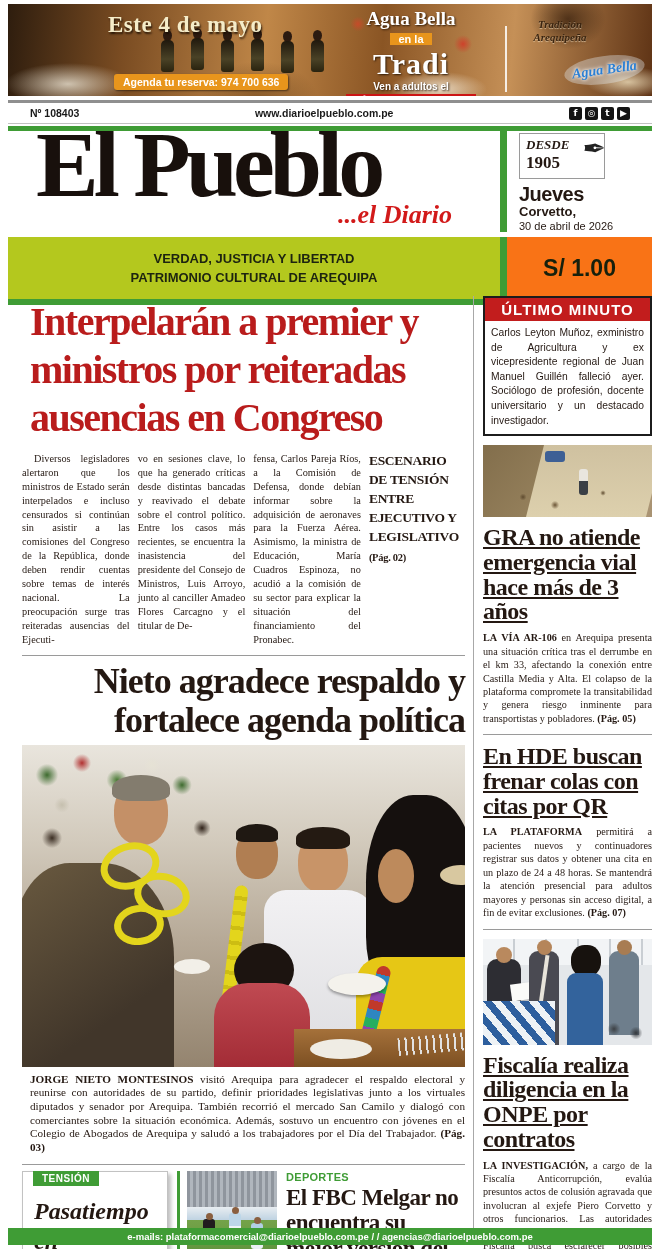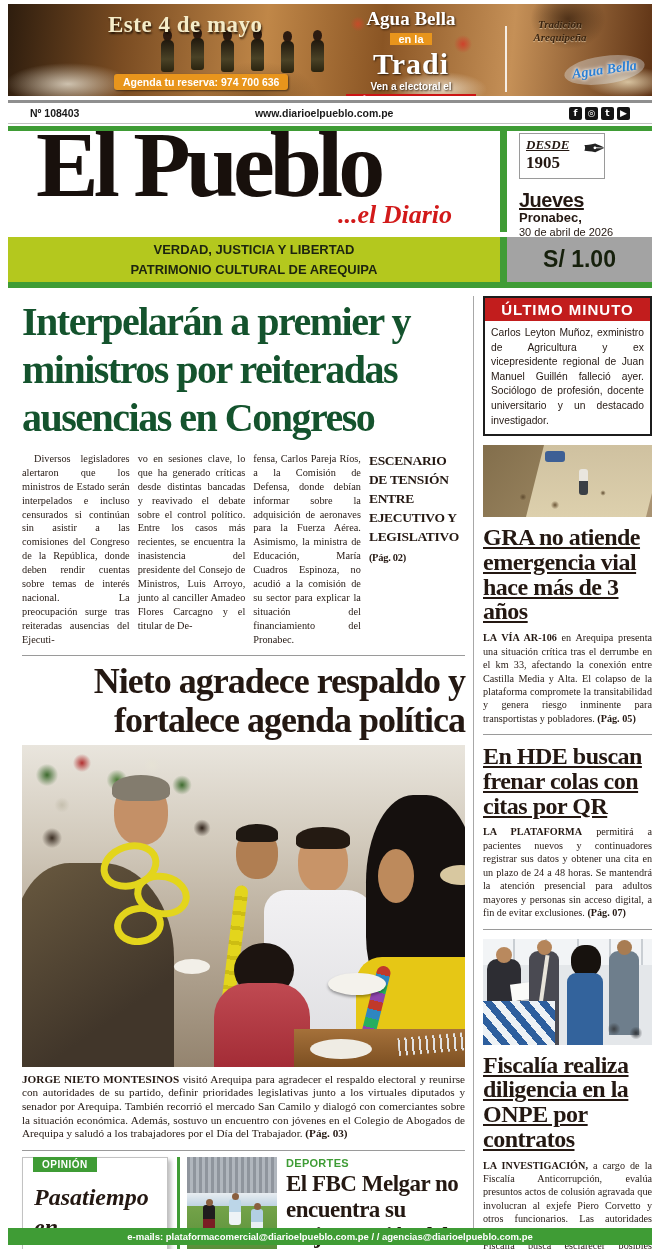--- a/index.html
+++ b/index.html
@@ -60,52 +60,52 @@
 
   
   .masthead { position:absolute; left:8px; right:8px; top:131px; height:101px; display:flex;gap:34px; }
   .mh-left { position:relative; flex:1; }
   .mh-title { position:absolute; left:28px; top:-14px; font:bold 94px/1 "Liberation Serif",serif;
         letter-spacing:-5px; color:#18100c; }
   .mh-tag { position:absolute; right:14px; bottom:2px; font:italic bold 26px "Liberation Serif",serif;
         color:#d21a1a; }
   .mh-right { width:152px; border-left:7px solid #3f9c35; padding:2px 0 0 12px; }
   .since-box { position:relative; width:86px; border:1px solid #9a9a9a; padding:3px 6px; height:46px; }
-  .since1 { font:italic bold 13px "Liberation Serif",serif;text-decoration:underline; }
+  .since1 { font:italic bold 13px "Liberation Serif",serif; }
   .since2 { font:bold 17px "Liberation Serif",serif; }
   .quill { position:absolute; right:-2px; top:-2px; font:28px "DejaVu Sans",sans-serif; color:#222; }
-  .mh-day  { margin-top:11px; font:bold 20px/1 "Liberation Sans",sans-serif; letter-spacing:-.5px;text-decoration:underline; }
+  .mh-day  { margin-top:5px; font:bold 20px/1 "Liberation Sans",sans-serif; letter-spacing:-.5px; }
   .mh-city { font:bold 13px/1.2 "Liberation Sans",sans-serif; }
   .mh-date { font:11px/1.2 "Liberation Sans",sans-serif; }
 
   
-  .motto-wrap { position:absolute; left:8px; right:8px; top:237px; height:51px;
+  .motto-wrap { position:absolute; left:8px; right:8px; top:237px; height:68px;
         background:#3f9c35; border-bottom:6px solid #3f9c35; display:flex; }
   .motto { flex:1; margin-right:7px; background:#b4c81e; display:flex; flex-direction:column;
         align-items:center; justify-content:center; font:bold 13px/1.5 "Liberation Sans",sans-serif;
         color:#1d2410; }
-  .price-box { width:145px; background:#a3a3a3; display:flex; align-items:center; justify-content:center;
+  .price-box { width:145px; background:#f97316; display:flex; align-items:center; justify-content:center;
         font:bold 23px "Liberation Sans",sans-serif; color:#16200c; }
 
   
   .content { position:absolute; left:8px; right:8px; top:296px; height:936px; display:flex; }
   .main-col { width:466px; padding:0 8px 0 14px; border-right:1px solid #a8a8a8; }
   .side-col { width:178px; padding-left:9px; }
 
-  .lead-h { font:bold 40px/1.2 "Liberation Serif",serif; letter-spacing:-1.5px; color:#14532d;
-        margin:2px 0 10px; }
+  .lead-h { font:bold 40px/1.2 "Liberation Serif",serif; letter-spacing:-1.5px; color:#b91c1c;
+        margin:2px 8px 10px; }
   .lead-cols { display:flex; gap:8px; }
   .lcol { width:112px; font:10.3px/1.35 "Liberation Serif",serif; text-align:justify; }
   .lcol.first { text-indent:12px; }
   .kicker { width:100px; font:bold 13.5px/1.4 "Liberation Serif",serif; letter-spacing:-.3px; }
   .kicker .kpage { display:block; margin-top:6px; font:bold 10.5px "Liberation Serif",serif; }
   .rule { border-top:1px solid #9a9a9a; margin:9px 0 6px; }
   .h2 { font:bold 36px/1.06 "Liberation Serif",serif; letter-spacing:-1px; text-align:right;
         margin:2px 0 6px; }
-  .caption { font:11.2px/1.22 "Liberation Serif",serif; text-align:justify; margin-top:6px; }
+  .caption { font:11.2px/1.22 "Liberation Serif",serif; text-align:justify; margin-top:6px;margin-left:8px; }
   .caption b, .sbody b, .sports-body b { font-weight:bold; }
 
   
   .photo-nieto { position:relative; height:322px; overflow:hidden;
         background:linear-gradient(180deg,#e9e5dd,#d2cabc 30%,#b7aa98 60%,#94846f); }
   .pn-flowers { position:absolute; left:0; top:0; width:190px; height:95px;
         background:radial-gradient(circle 16px at 25px 30px,#3d6b2e,transparent 70%),
           radial-gradient(circle 13px at 60px 18px,#b23030,transparent 70%),
           radial-gradient(circle 15px at 95px 35px,#4a7a35,transparent 70%),
           radial-gradient(circle 12px at 130px 20px,#e6e2d5,transparent 70%),
@@ -259,21 +259,21 @@
     <div class="dancer" style="left:212px;top:26px"></div>
     <div class="dancer" style="left:242px;top:25px"></div>
     <div class="dancer" style="left:272px;top:27px"></div>
     <div class="dancer" style="left:302px;top:26px"></div>
     <div class="ad-title">Este 4 de mayo</div>
     <div class="ad-pill">Agenda tu reserva: 974 700 636</div>
     <div class="ad-brand">
       <div class="b1">Agua Bella</div>
       <div><span class="b2">en la</span></div>
       <div class="b3">Tradi</div>
-      <div class="b4">Ven a electoral el</div>
+      <div class="b4">Ven a adultos el</div>
       <div><span class="b5">DÍA DEL TRABAJO</span></div>
     </div>
     <div class="ad-sep"></div>
     <div class="ad-trad">Tradición Arequipeña</div>
     <div class="ad-logo">Agua Bella</div>
   </div>
 
   <div class="topbar">
     <span>Nº 108403</span>
     <span>www.diarioelpueblo.com.pe</span>
@@ -291,21 +291,21 @@
       <div class="mh-title">El Pueblo</div>
       <div class="mh-tag">...el Diario</div>
     </div>
     <div class="mh-right">
       <div class="since-box">
         <div class="since1">DESDE</div>
         <div class="since2">1905</div>
         <span class="quill">✒</span>
       </div>
       <div class="mh-day">Jueves</div>
-      <div class="mh-city">Pronabec,</div>
+      <div class="mh-city">Corvetto,</div>
       <div class="mh-date">30 de abril de 2026</div>
     </div>
   </div>
 
   <div class="motto-wrap">
     <div class="motto">
       <span>VERDAD, JUSTICIA Y LIBERTAD</span>
       <span>PATRIMONIO CULTURAL DE AREQUIPA</span>
     </div>
     <div class="price-box">
@@ -355,21 +355,21 @@
         <div class="pn-tplate"></div>
         <div class="pn-utensils"></div>
       </div>
 
       <p class="caption"><b>JORGE NIETO MONTESINOS</b><span> visitó Arequipa para agradecer el respaldo electoral y reunirse con autoridades de su partido, definir prioridades legislativas junto a los virtuales diputados y senador por Arequipa. También recorrió el mercado San Camilo y dialogó con comerciantes sobre la situación económica. Además, sostuvo un encuentro con jóvenes en el Colegio de Abogados de Arequipa y saludó a los trabajadores por el Día del Trabajador. </span><b>(Pág. 03)</b></p>
 
       <div class="rule"></div>
 
       <div class="bottom-row">
         <div class="op-box">
-          <span class="op-label">OPINIÓN</span>
+          <span class="op-label">TENSIÓN</span>
           <div class="op-title">Pasatiempo en tendencia</div>
 
         </div>
         <div class="sports-area">
           <div class="sports-top">
             <div class="sports-photo">
               <div class="sp-stand"></div>
               <div class="sp-band"></div>
               <div class="sp-pitch"></div>
               <div class="pl pl-red"></div>

